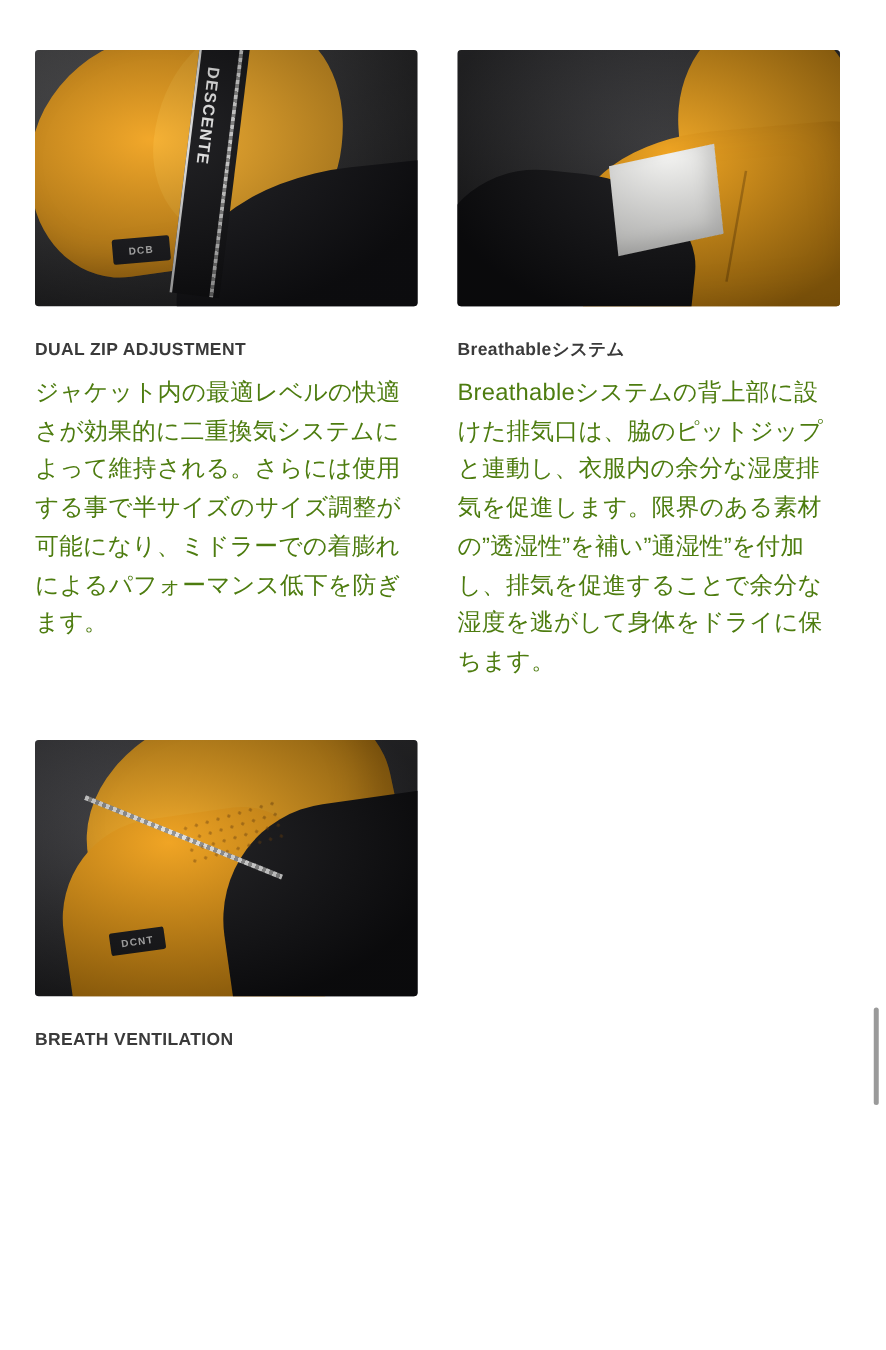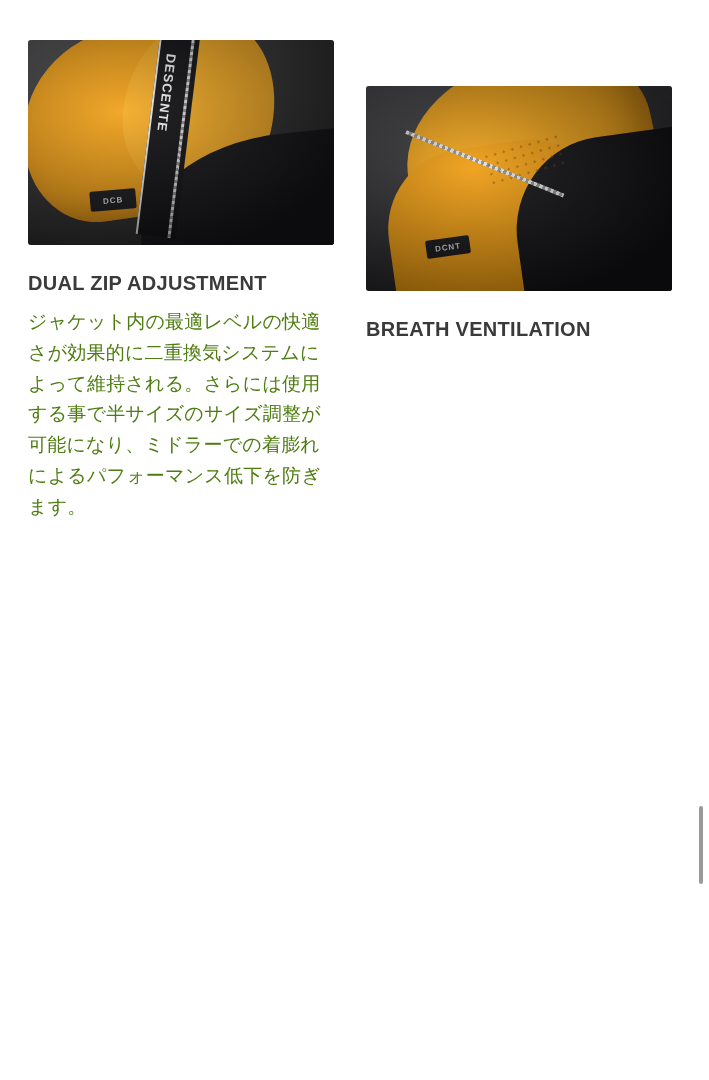--- a/index.html
+++ b/index.html
@@ -44,21 +44,21 @@
     width: 306px;
     height: 205px;
     border-radius: 3px;
     overflow: hidden;
     position: relative;
     background: #2a2a2c;
   }
 
   .feature-title {
     margin-top: 26px;
-    font-size: 20px;
+    font-size: 14px;
     font-weight: bold;
     letter-spacing: 0.3px;
     color: #3a3a3a;
     line-height: 1.2;
   }
 
   .feature-body {
     margin-top: 12px;
     font-size: 19px;
     line-height: 1.62;
@@ -280,20 +280,32 @@
           <span class="txt">DESCENTE</span>
           <span class="zipline"></span>
         </div>
         <div class="badge">DCB</div>
         <div class="vig"></div>
       </div>
       <div class="feature-title">DUAL ZIP ADJUSTMENT</div>
       <div class="feature-body">ジャケット内の最適レベルの快適さが効果的に二重換気システムによって維持される。さらには使用する事で半サイズのサイズ調整が可能になり、ミドラーでの着膨れによるパフォーマンス低下を防ぎます。</div>
     </div>
 
+    <div class="feature">
+      <div class="photo ph2">
+        <div class="hoodback"></div>
+        <div class="body"></div>
+        <div class="shoulderdark"></div>
+        <div class="whitepanel"></div>
+        <div class="seam"></div>
+        <div class="vig"></div>
+      </div>
+      <div class="feature-title">Breathableシステム</div>
+      <div class="feature-body">Breathableシステムの背上部に設けた排気口は、脇のピットジップと連動し、衣服内の余分な湿度排気を促進します。限界のある素材の”透湿性”を補い”通湿性”を付加し、排気を促進することで余分な湿度を逃がして身体をドライに保ちます。</div>
+    </div>
 
     <div class="feature second-row">
       <div class="photo ph3">
         <div class="collar"></div>
         <div class="chest"></div>
         <div class="dark"></div>
         <div class="zipline2"></div>
         <div class="perf"></div>
         <div class="badge2">DCNT</div>
         <div class="vig"></div>

